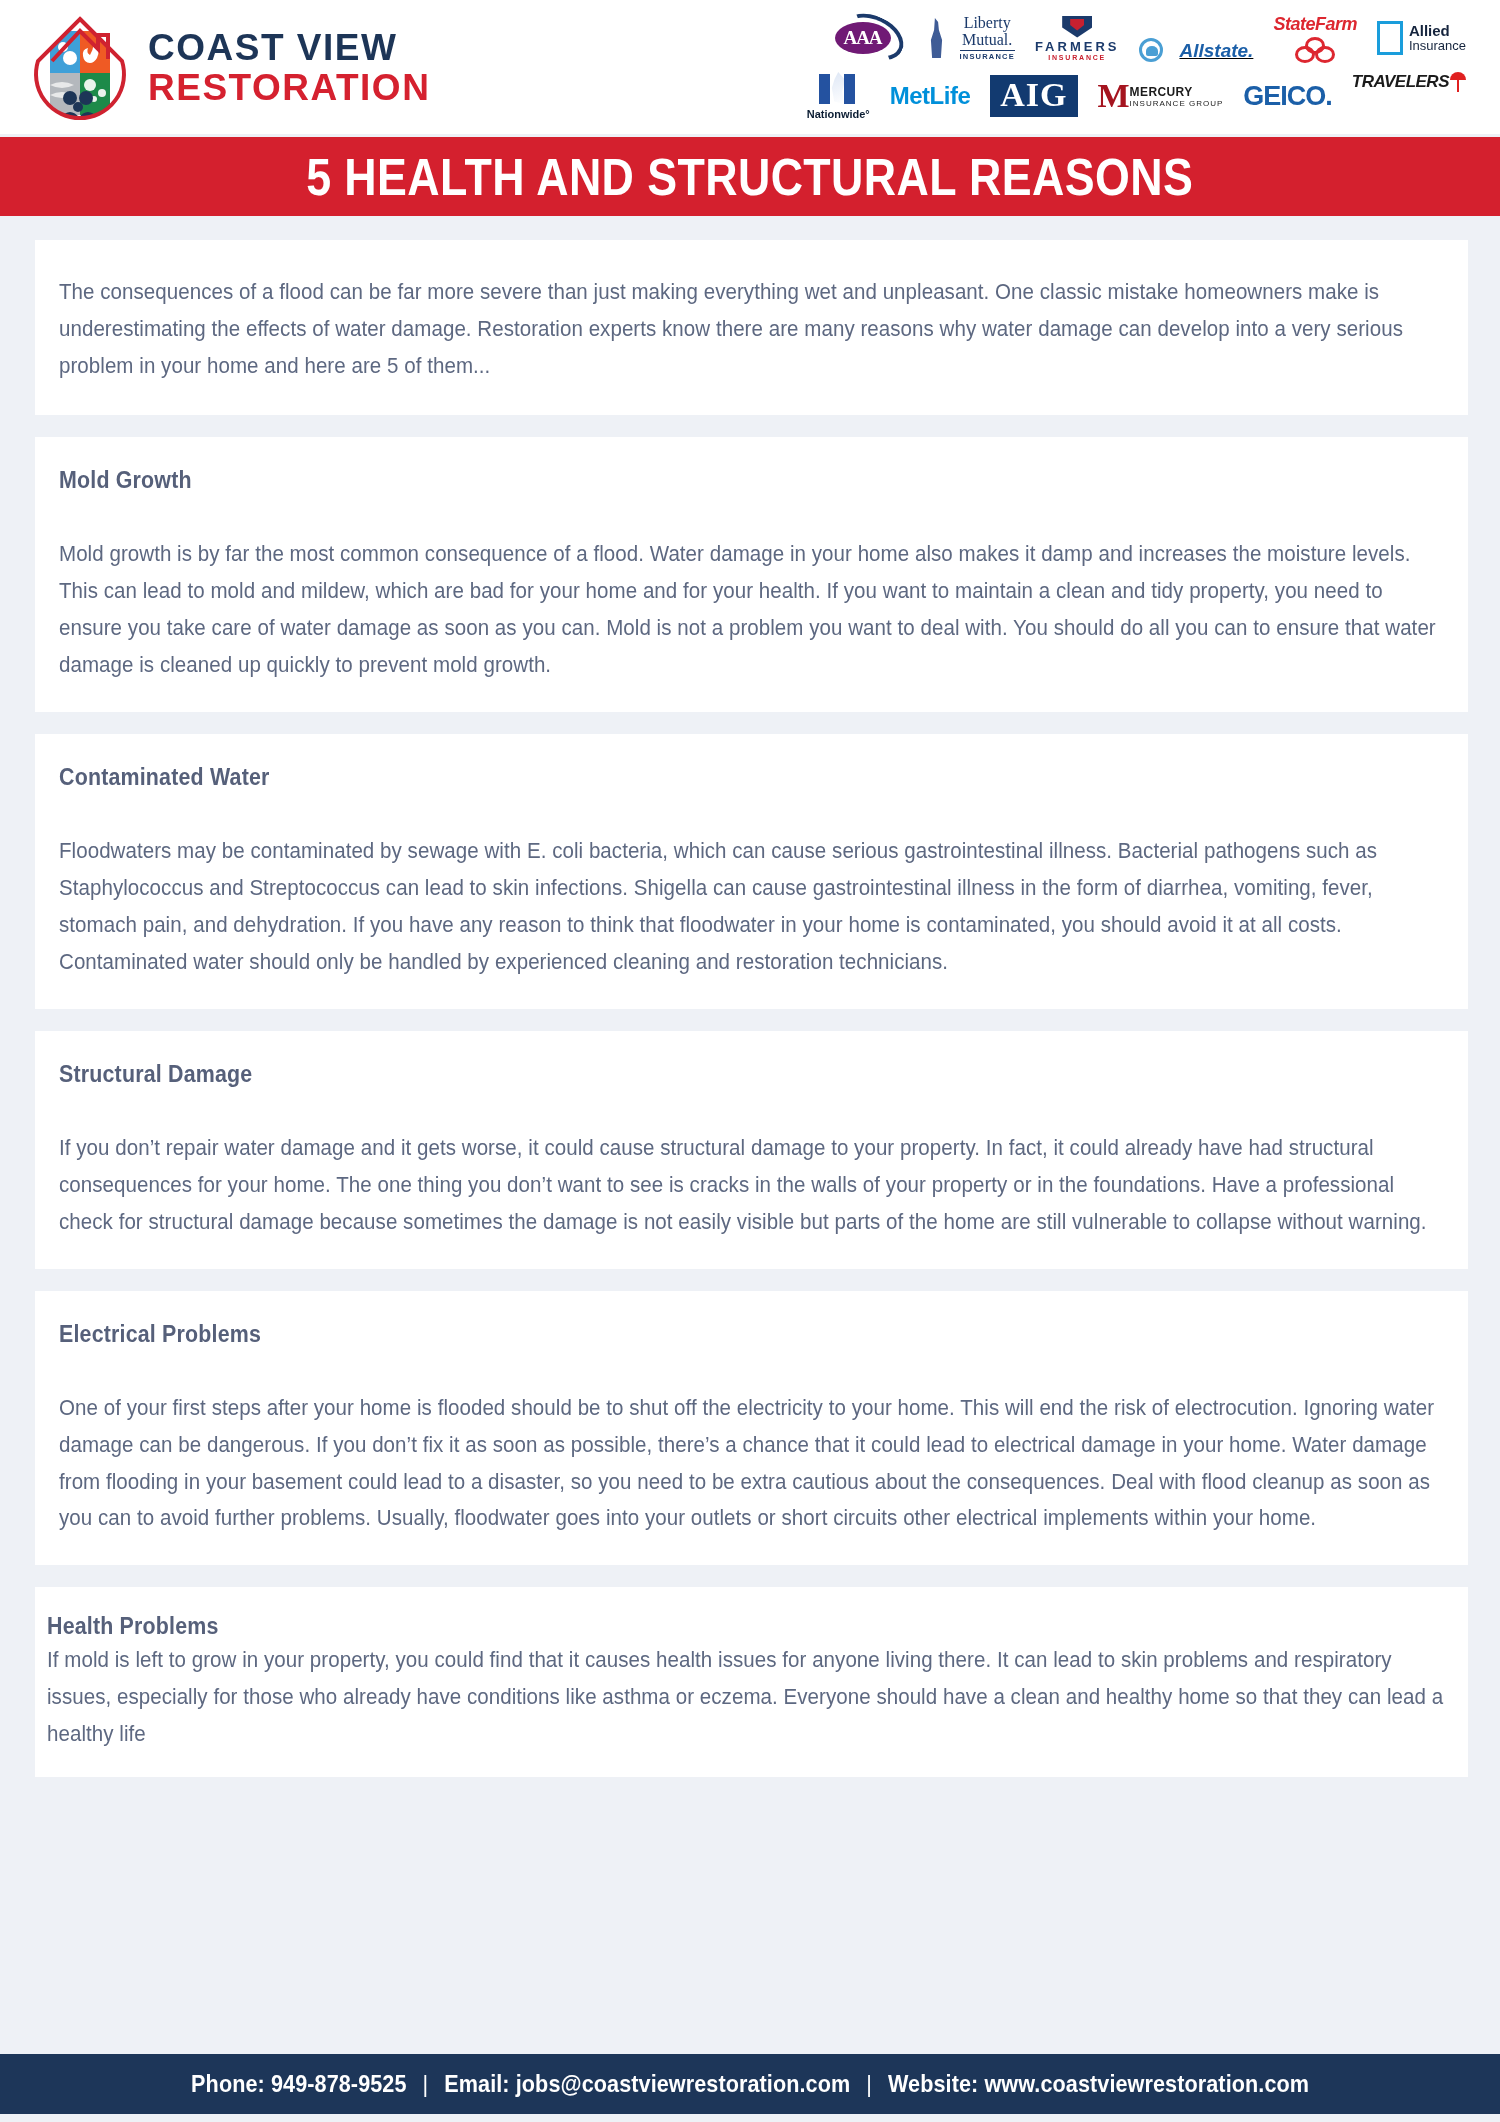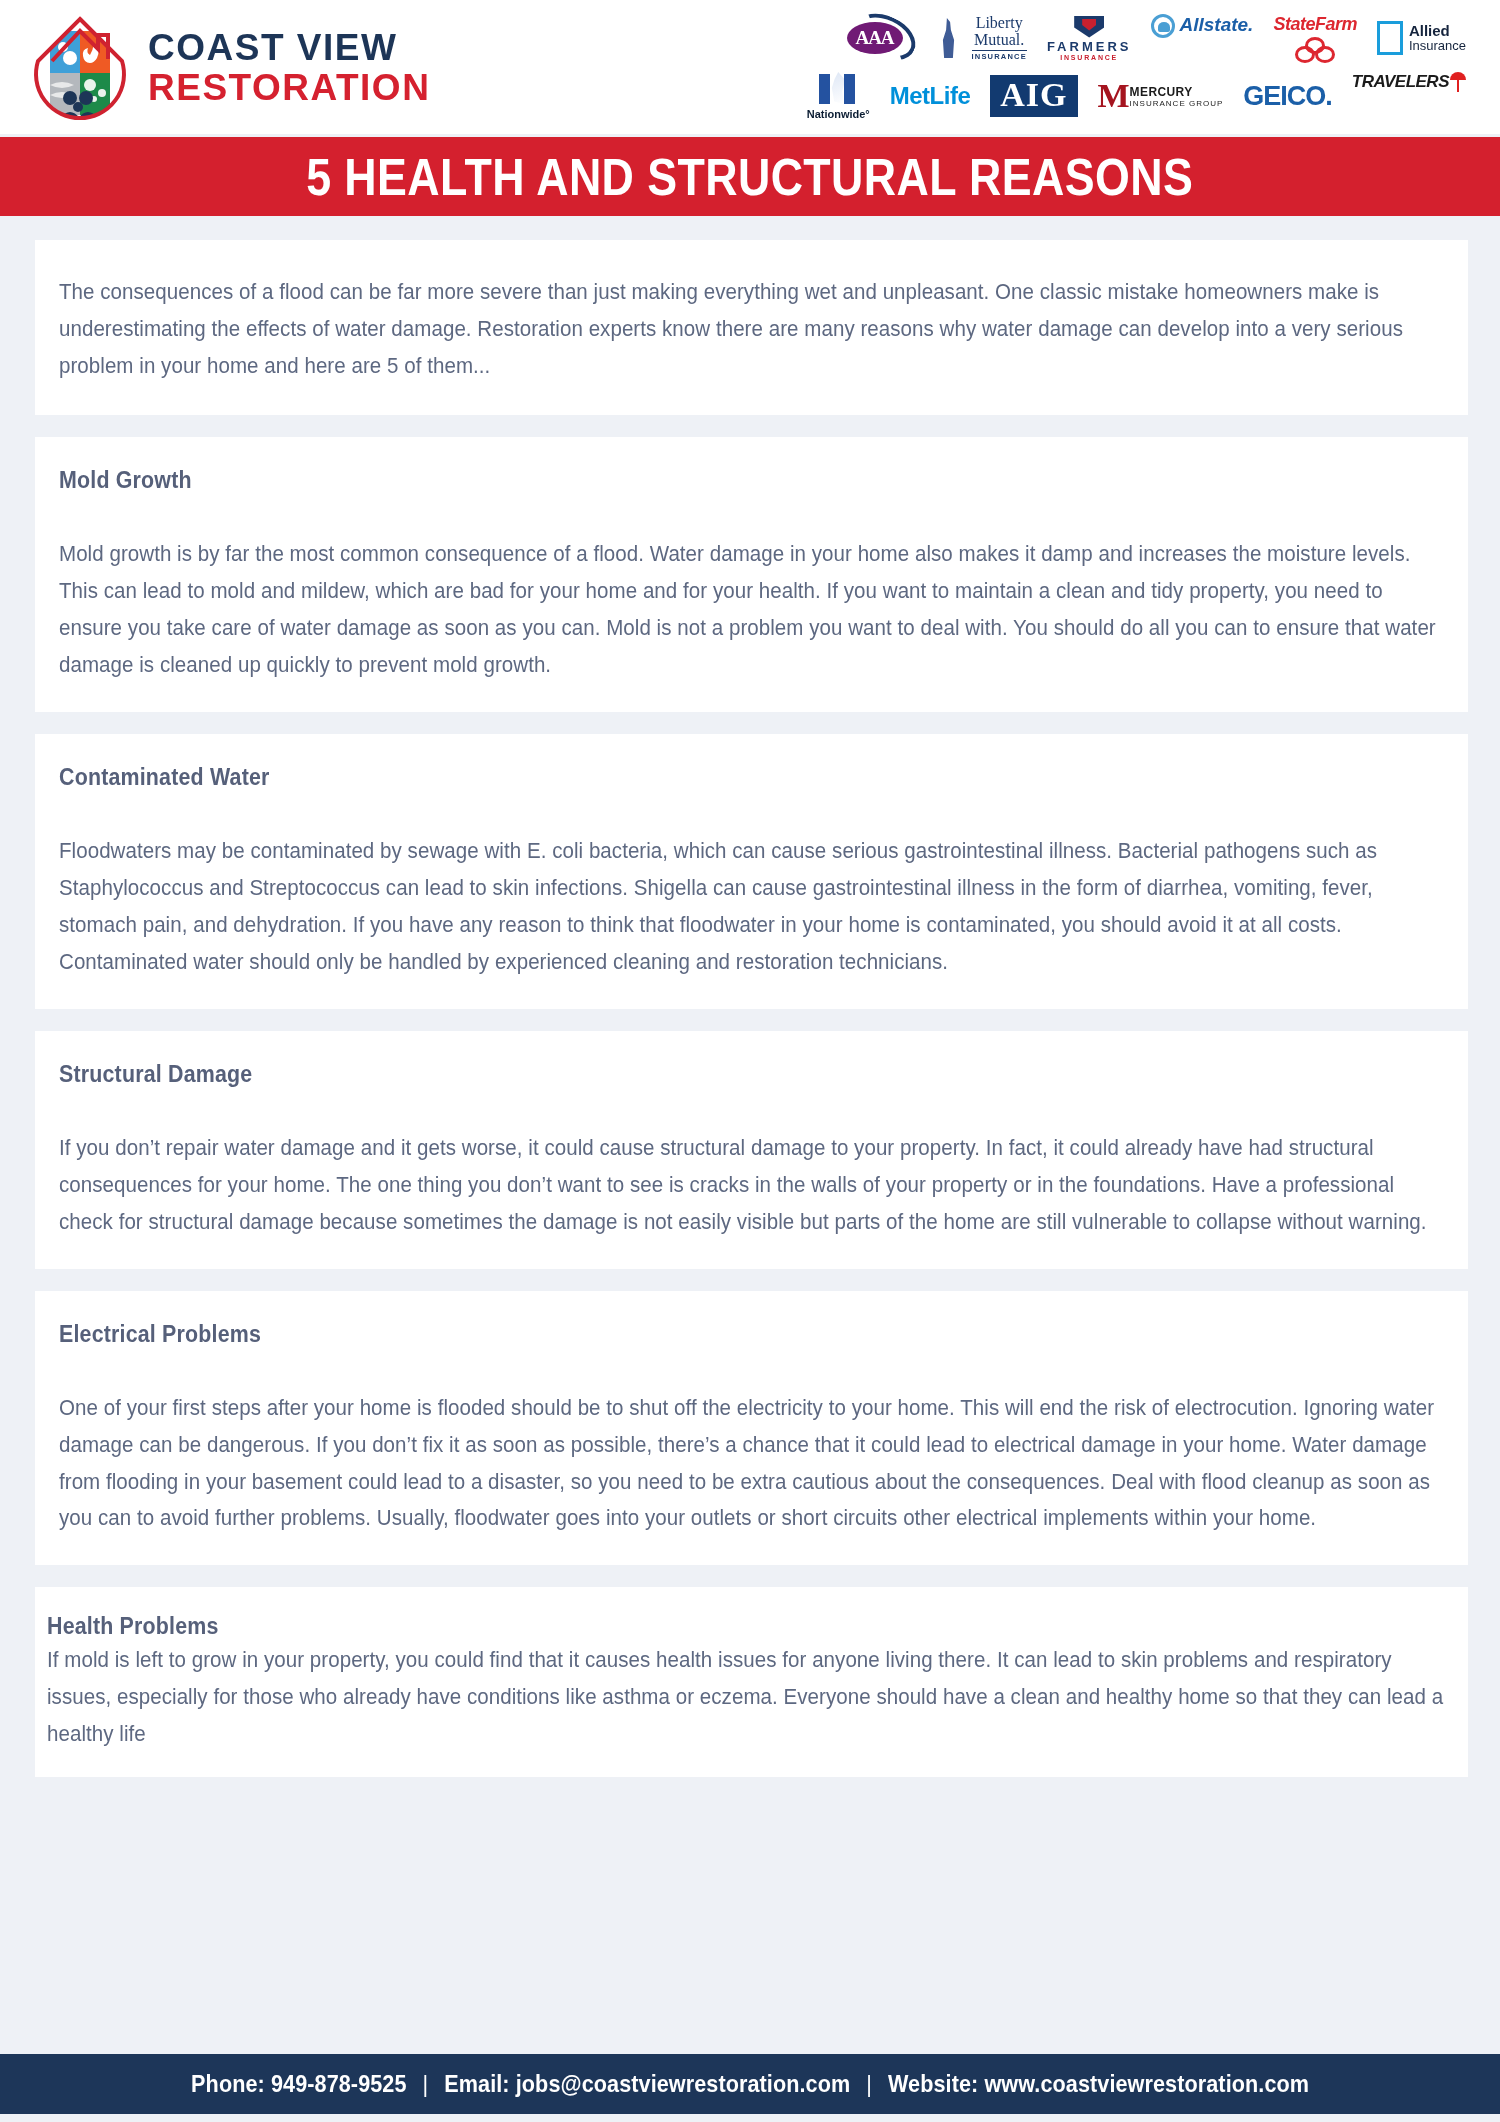--- a/index.html
+++ b/index.html
@@ -122,21 +122,21 @@
     position: relative;
   }
   .farmers-shield::after {
     content: ""; position: absolute; left: 8px; top: 3px;
     width: 14px; height: 12px; background: #c8202f;
     clip-path: polygon(0% 0%, 100% 0%, 100% 55%, 50% 100%, 0% 55%);
   }
   .farmers-n { font-size: 13px; font-weight: bold; letter-spacing: 3px; color: #1b3a6b; margin-top:1px; }
   .farmers-s { font-size: 7px; font-weight: bold; letter-spacing: 1.8px; color: #c8202f; }
 
-  .allstate { display: flex; align-items: flex-start; gap: 4px; }
+  .allstate { display: flex; align-items: flex-end; gap: 16px; text-decoration: underline; }
   .allstate-hands {
     width: 24px; height: 24px; border-radius: 50%;
     border: 3px solid #4a9fd4;
     position: relative;
   }
   .allstate-hands::after{
     content:""; position:absolute; left:4px; top:5px; width:12px;height:10px;
     background:#4a9fd4; border-radius: 50% 50% 2px 2px;
   }
   .allstate-t { font-size: 19px; font-weight: bold; font-style: italic; color: #1b5fa8; }

